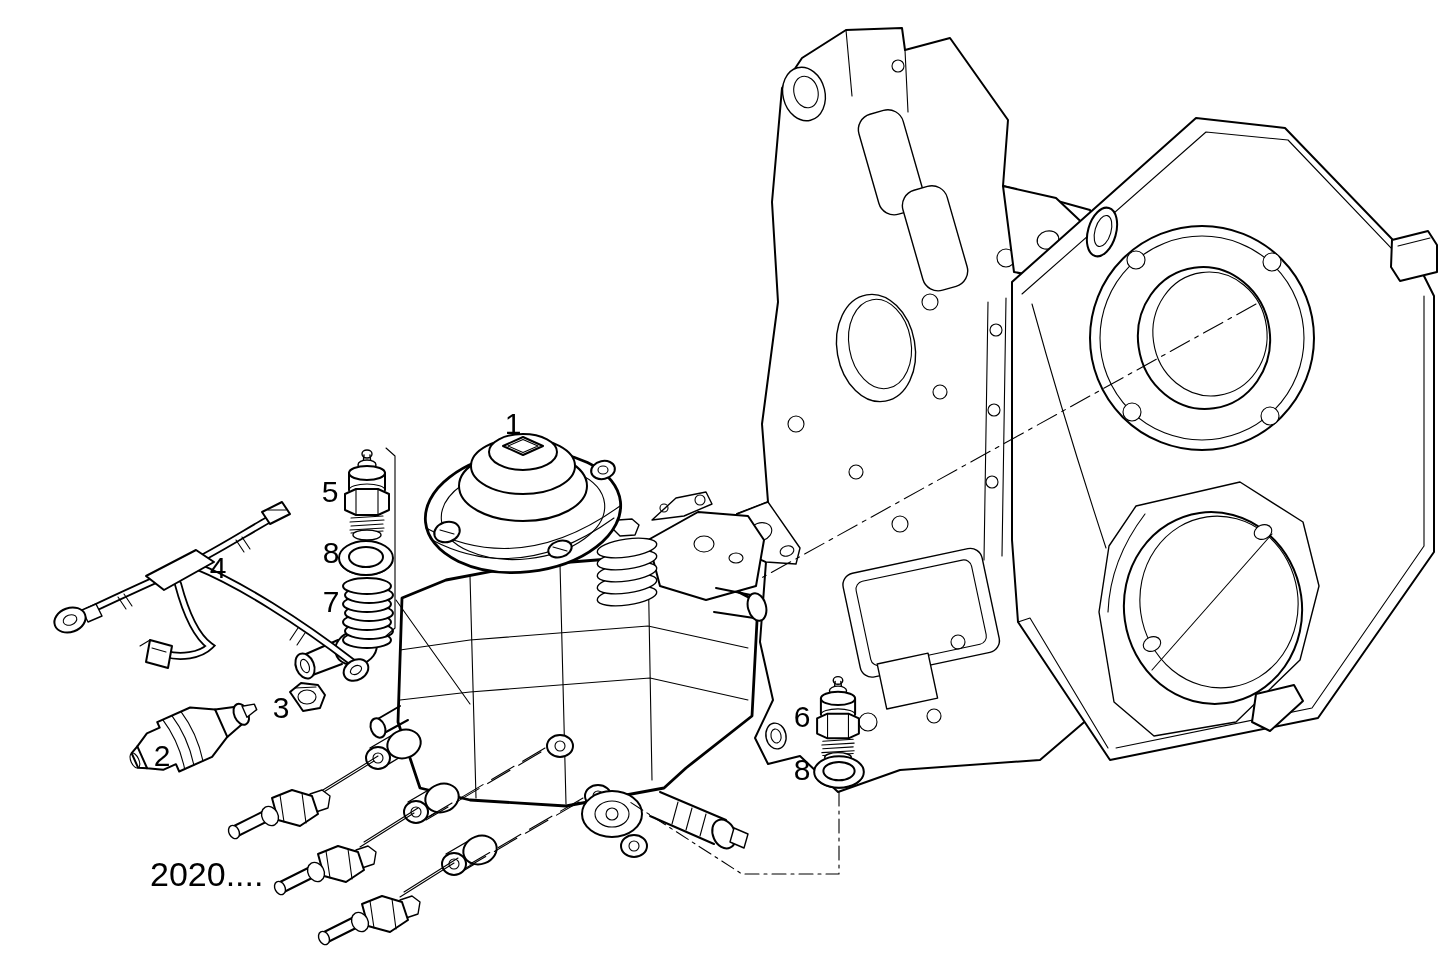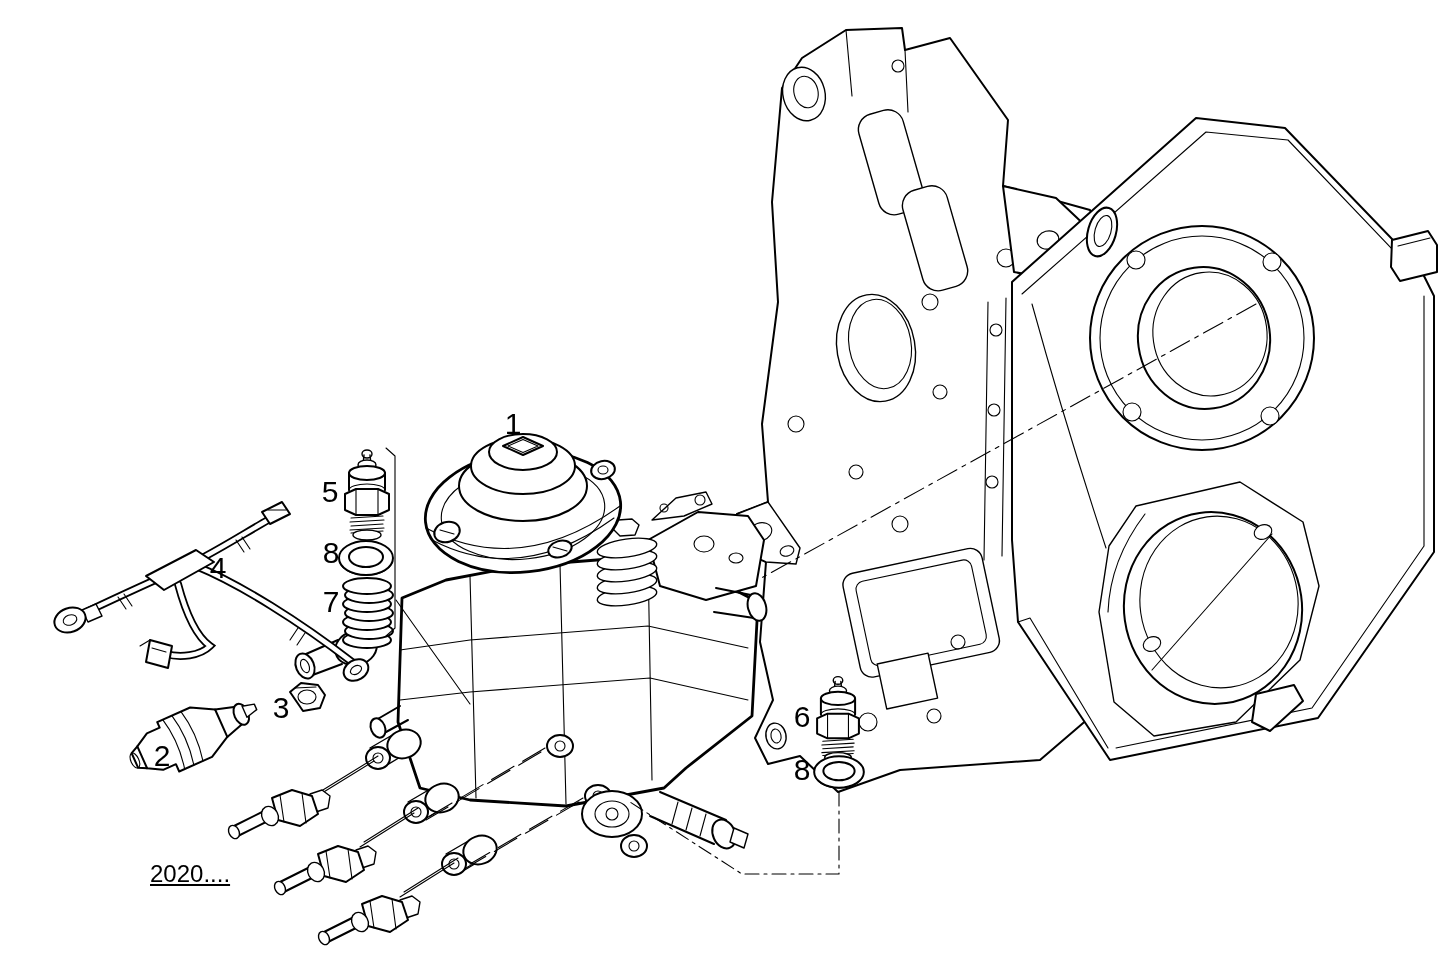--- a/index.html
+++ b/index.html
@@ -16,21 +16,21 @@
            line-height:1;white-space:nowrap;}
   .cl-1 {left:513px;top:424px;}
   .cl-5 {left:330px;top:492px;}
   .cl-8l{left:331px;top:553px;}
   .cl-7 {left:331px;top:602px;}
   .cl-4 {left:218px;top:568px;}
   .cl-3 {left:281px;top:708px;}
   .cl-2 {left:162px;top:756px;}
   .cl-6 {left:802px;top:717px;}
   .cl-8r{left:802px;top:770px;}
-  .cl-pn{left:150px;top:874px;transform:translate(0,-50%);font-size:24px;text-decoration:underline;}
+  .cl-pn{left:150px;top:874px;transform:translate(0,-50%);font-size:34px;}
 </style>
 </head>
 <body>
 
 <div id="stage">
 
   <svg id="drawing" width="1450" height="978" viewBox="0 0 1450 978">
 
     <defs>
       <g id="vent-fitting">

